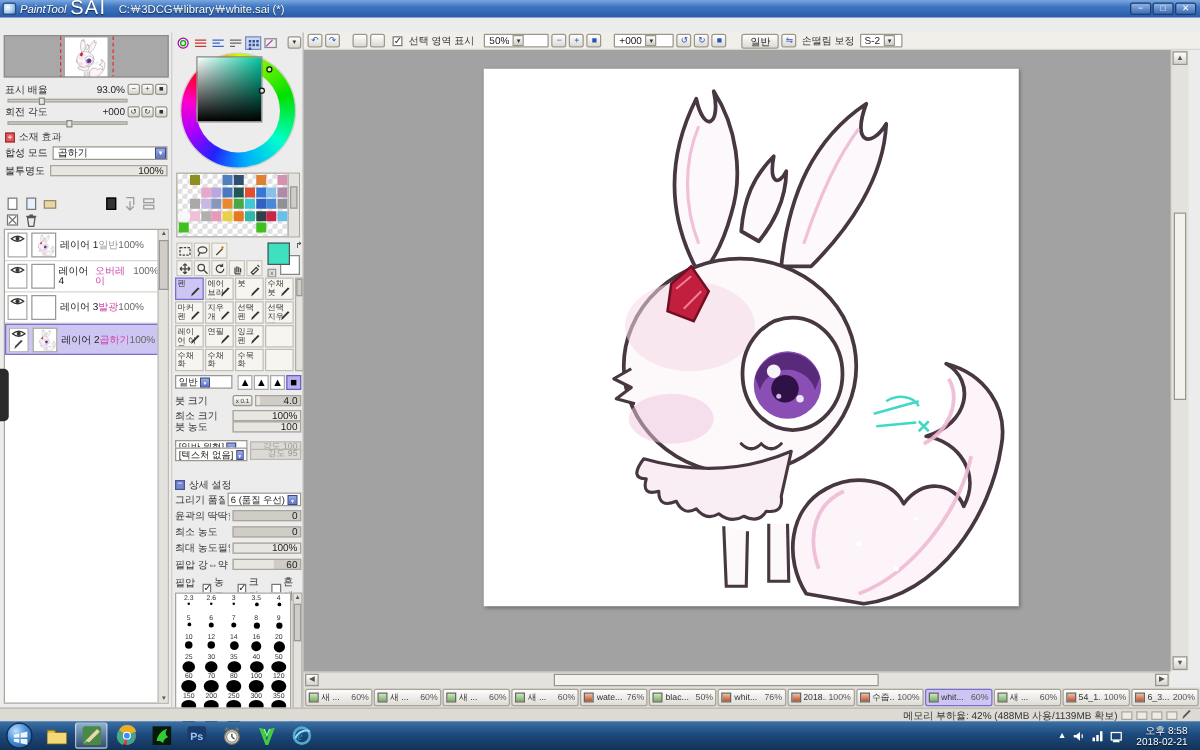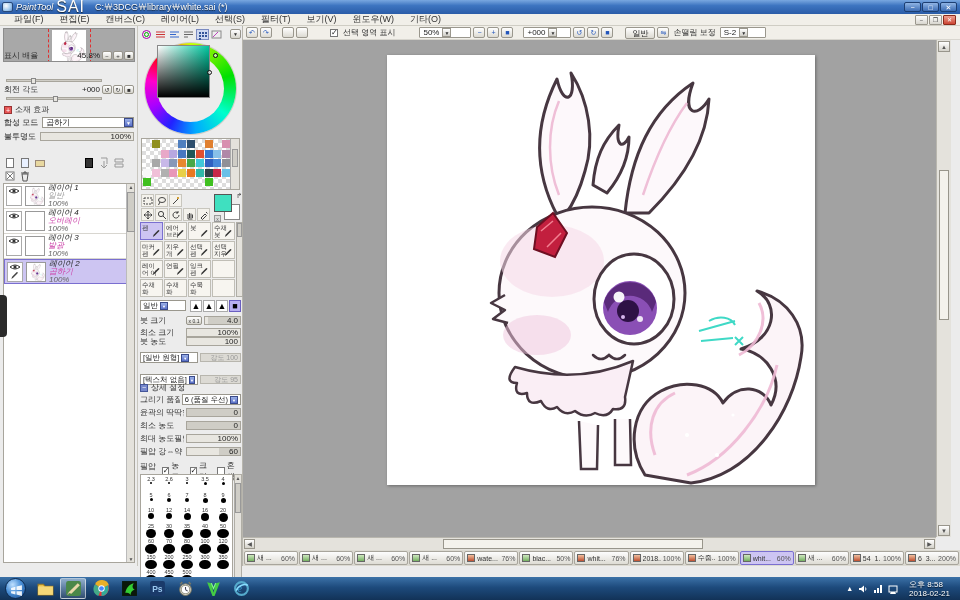--- a/index.html
+++ b/index.html
@@ -30,21 +30,21 @@
   
   .toolbar{position:absolute;left:243px;top:26px;width:717px;height:14px;background:#f1efe9;
     display:flex;align-items:center;gap:2px;padding-left:3px;border-bottom:1px solid #d8d6cf;}
   .tb-btn{width:12px;height:11px;background:linear-gradient(#fff,#dcdad2);border:1px solid #9a978d;
     font-size:7px;line-height:10px;text-align:center;color:#2255bb;border-radius:2px;}
   .tb-btn.dis{color:#aaa;}
   .tb-sel{height:11px;background:#fff;border:1px solid #9a978d;display:flex;align-items:center;
     font-size:8px;padding:0 1px 0 3px;border-radius:1px;}
   .tb-sel .arr{width:9px;height:9px;background:linear-gradient(#fff,#cfcdc6);border:1px solid #9a978d;
     font-size:5px;line-height:8px;text-align:center;color:#333;margin-left:3px;}
-  .tb-check{display:flex;align-items:center;gap:3px;margin:0 20px;}
+  .tb-check{display:flex;align-items:center;gap:3px;margin:0 4px;}
   .chk{width:8px;height:8px;background:#fff;border:1px solid #777;position:relative;}
   .chk.on:after{content:"✓";position:absolute;left:0px;top:-2px;font-size:8px;color:#222;}
   .tb-label{font-size:8px;color:#333;margin:0 2px;}
   .tb-push{height:12px;padding:0 6px;background:linear-gradient(#fff,#dcdad2);border:1px solid #9a978d;
     font-size:8px;line-height:11px;border-radius:2px;}
   
   .b3{background:linear-gradient(#ffffff,#d6d4cc);border:1px solid #98958b;border-radius:2px;
     text-align:center;color:#333;}
   
   .left-panel{position:absolute;left:0;top:26px;width:138px;height:540px;background:#ececec;border-right:1px solid #c8c6be;}
@@ -77,21 +77,21 @@
   .layer-scroll{position:absolute;right:0;top:0;width:8px;height:100%;background:#e4e2dc;border-left:1px solid #bbb;}
   .layer-scroll .th{position:absolute;left:0;top:8px;width:8px;height:40px;background:#cfcdc6;border:1px solid #999;}
   .layer-scroll .a{position:absolute;left:1px;width:6px;font-size:5px;color:#555;text-align:center;}
   .layer-row{position:relative;height:25px;border-bottom:1px solid #d8d6d0;display:flex;align-items:center;padding-left:2px;width:123px;}
   .layer-row.active{background:#cdc5f2;border:1px solid #7a6fd0;}
   .eyebox{width:16px;height:20px;border:1px solid #aaa;background:#fff;display:flex;flex-direction:column;align-items:center;justify-content:flex-start;}
   .penmark{visibility:hidden;width:10px;height:9px;}
   .penmark.show{visibility:visible;}
   .lthumb{width:20px;height:20px;border:1px solid #999;background:#fff;margin:0 3px;overflow:hidden;}
   .lthumb svg{width:100%;height:100%;}
-  .linfo{display:flex;flex-direction:column;line-height:8px;font-size:8px;font-style:italic;}
+  .linfo{display:flex;flex-direction:row;line-height:8px;font-size:8px;}
   .linfo .mode{color:#999;}
   .linfo .mode.magenta{color:#cc44aa;}
   .edge-tab{position:absolute;left:0;top:269px;width:7px;height:42px;background:#2a2a2a;border-radius:0 4px 4px 0;}
   
   .color-panel{position:absolute;left:138px;top:26px;width:105px;height:540px;background:#ececec;border-right:1px solid #b8b6ae;}
   .cp-iconrow{position:absolute;left:2px;top:2px;width:101px;height:12px;display:flex;gap:1px;align-items:center;}
   .cp-ib{width:13px;height:11px;position:relative;}
   .cp-ib.on{background:#cdd8f0;border:1px solid #7a8ac0;}
   .cp-ib svg{width:13px;height:11px;}
   .cp-dd{margin-left:auto;width:11px;height:10px;font-size:5px;line-height:9px;}
@@ -176,21 +176,21 @@
     background:linear-gradient(to bottom,#3c72a8 0%,#1d4a7c 45%,#123257 100%);display:flex;align-items:center;}
   .orb{width:21px;height:21px;border-radius:50%;margin:0 5px;flex:none;
     background:radial-gradient(circle at 35% 30%,#bfe0ff 0%,#4a90d8 45%,#1a4a8a 100%);
     border:1px solid #0c2a50;position:relative;}
   .orb svg{position:absolute;left:4px;top:4px;width:13px;height:13px;}
   .tk-ic{width:26px;height:21px;margin:0 1px;border-radius:2px;display:flex;align-items:center;justify-content:center;flex:none;}
   .tk-ic.active{background:linear-gradient(rgba(255,255,255,.45),rgba(255,255,255,.12));border:1px solid rgba(255,255,255,.55);}
   .tk-ic svg{width:17px;height:17px;}
   .tray{margin-left:auto;display:flex;align-items:center;gap:5px;padding-right:4px;color:#fff;}
   .tray svg{width:10px;height:10px;}
-  .clock{font-size:8px;line-height:9px;color:#fff;text-shadow:0 1px 1px #012;padding:0 6px;}
+  .clock{text-align:right;font-size:8px;line-height:9px;color:#fff;text-shadow:0 1px 1px #012;padding:0 6px;}
 </style>
 </head>
 <body>
 
 <div class="screen">
 
   <svg width="0" height="0" style="position:absolute" aria-hidden="true">
     <symbol id="art" viewBox="0 0 428 430">
 
       <g stroke="#473741" stroke-width="3" fill="#fdf8fb" stroke-linejoin="round">
@@ -244,39 +244,20 @@
     <span class="logo-script">PaintTool</span>
     <span class="logo-bold">SAI</span>
     <span class="doc-title">C:￦3DCG￦library￦white.sai (*)</span>
     <div class="winbtns">
       <div class="winbtn">−</div>
       <div class="winbtn">□</div>
       <div class="winbtn">✕</div>
     </div>
   </div>
 
-  <div class="menubar">
-    <div style="display:flex">
-
-    <span class="menu-item">파일(F)</span>
-        <span class="menu-item">편집(E)</span>
-        <span class="menu-item">캔버스(C)</span>
-        <span class="menu-item">레이어(L)</span>
-        <span class="menu-item">선택(S)</span>
-        <span class="menu-item">필터(T)</span>
-        <span class="menu-item">보기(V)</span>
-        <span class="menu-item">윈도우(W)</span>
-        <span class="menu-item">기타(O)</span>
-      </div>
-    <div class="child-controls">
-      <div class="cbtn">−</div>
-      <div class="cbtn">❐</div>
-      <div class="cbtn close">✕</div>
-    </div>
-  </div>
 
   <div class="toolbar">
     <div class="tb-btn">↶</div>
     <div class="tb-btn">↷</div>
     <div style="width:6px"></div>
     <div class="tb-btn dis"></div>
     <div class="tb-btn dis"></div>
     <div class="tb-check">
       <div class="chk on"></div>
       <span class="tb-label">선택 영역 표시</span>
@@ -293,37 +274,37 @@
       <span>+000</span>
         <span class="arr">▼</span>
     </div>
     <div class="tb-btn">↺</div>
     <div class="tb-btn">↻</div>
     <div class="tb-btn">■</div>
     <div style="width:8px"></div>
     <div class="tb-push">일반</div>
     <div class="tb-btn">⇋</div>
     <span class="tb-label">손떨림 보정</span>
-    <div class="tb-sel" style="width:46px">
+    <div class="tb-sel" style="width:34px">
       <span>S-2</span>
         <span class="arr">▼</span>
     </div>
   </div>
 
   <div class="left-panel">
     <div class="navigator">
       <div class="nav-thumb"><svg viewBox="0 0 428 430">
             <use href="#art"></use>
           </svg></div>
       <div class="nav-line" style="left:44px"></div>
       <div class="nav-line" style="left:86px"></div>
     </div>
-    <div class="np-row" style="top:24px">
+    <div class="np-row" style="top:40px">
       <span class="lab">표시 배율</span>
-      <span class="val">45.8%</span>
+      <span class="val">93.0%</span>
       <div class="np-btns">
         <div class="b3">−</div>
         <div class="b3">+</div>
         <div class="b3">■</div>
       </div>
     </div>
     <div class="np-slider" style="top:53px">
         <div class="np-thumbm" style="left:24px"></div>
       </div>
     <div class="np-row" style="top:58px">
@@ -776,21 +757,21 @@
           <span class="tv">100</span>
         </div>
     </div>
     <div class="param" style="top:326px">
       <div class="pdrop" style="width:58px">
         <span>[일반 원형]</span>
           <span class="arr">▼</span>
       </div>
       <div class="gray-val">강도  100</div>
     </div>
-    <div class="param" style="top:348px">
+    <div class="param" style="top:332px">
       <div class="pdrop" style="width:58px">
         <span>[텍스처 없음]</span>
           <span class="arr">▼</span>
       </div>
       <div class="gray-val">강도  95</div>
     </div>
     <div class="det-head" style="top:356px">
       <div class="minusbox">−</div>
       <span>상세 설정</span>
     </div>
@@ -1114,20 +1095,30 @@
         <span class="z">100%</span>
       </div>
 
       <div class="dtab">
         <div class="dticon red"></div>
         <span class="t">6_3...</span>
         <span class="z">200%</span>
       </div>
     </div>
 
+  <div class="statusbar">
+    <span>메모리 부하율: 42% (488MB 사용/1139MB 확보)</span>
+    <span class="skey"></span>
+    <span class="skey"></span>
+    <span class="skey"></span>
+    <span class="skey"></span>
+    <span class="spen"><svg viewBox="0 0 10 10">
+          <path d="M1 9L3 7.5 8.5 2 7 1 1.8 6.5Z" fill="#555"></path>
+        </svg></span>
+  </div>
 
   <div class="taskbar">
     <div class="orb">
       <svg viewBox="0 0 12 12">
           <path d="M1 4.5l4-1v3h-4zM6 3.3l5-1.2v4.4H6zM1 7.5h4v3l-4-1zM6 7.5h5v4.4l-5-1.2z" fill="#fff" opacity="0.9"></path>
         </svg>
     </div>
     <div class="tk-ic">
         <svg viewBox="0 0 16 16">
           <path d="M1 4h5l1.5 2H15v8H1z" fill="#e8c048" stroke="#9a7820"></path>

